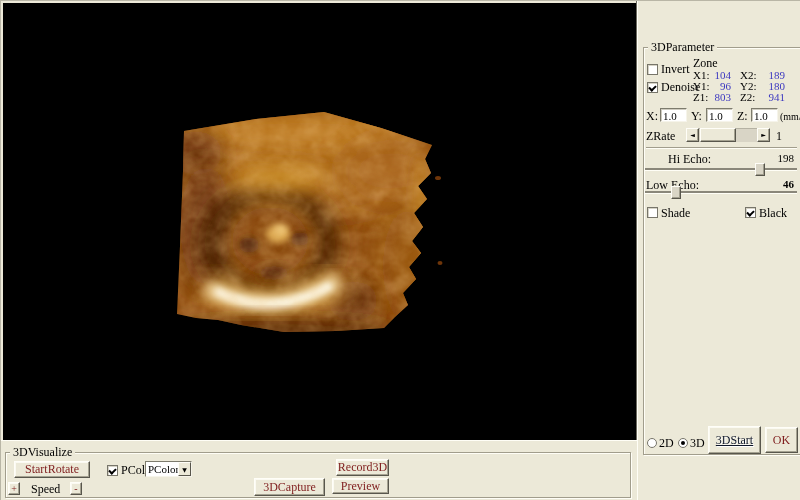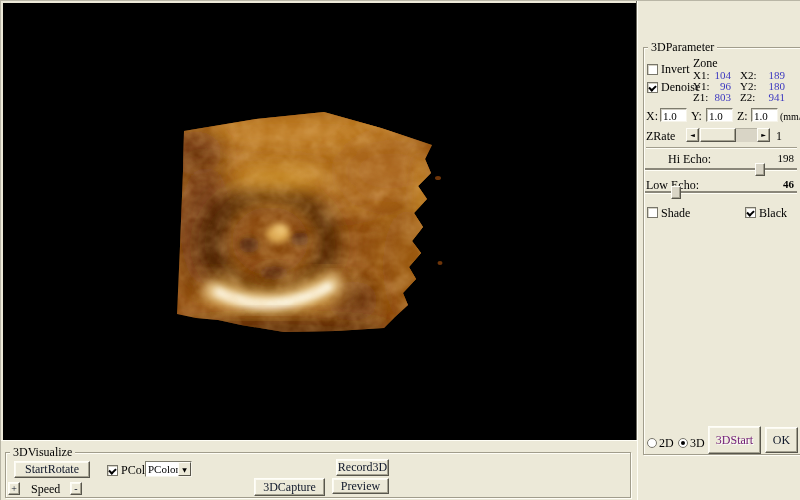--- a/index.html
+++ b/index.html
@@ -18,22 +18,22 @@
   
   .group { position:absolute; border:1px solid #a19d8c; box-shadow:inset 1px 1px 0 #fffef6, 1px 1px 0 #fffef6; }
   .legend { position:absolute; top:-8px; left:4px; background:#ece9d8; padding:0 3px; line-height:14px; white-space:nowrap; }
 
   .param-group { left:5px; top:46px; width:181px; height:408px; }
   .vis-group   { left:4px;  top:11px; width:626px; height:46px; }
 
   .lbl { position:absolute; white-space:nowrap; line-height:12px; }
 
   
-  button.btn { position:absolute; background:#ece9d8; border:1px solid; border-color:#fffef8 #58564c #58564c #fffef8; box-shadow:inset -1px -1px 0 #a5a291, inset 1px 1px 0 #fbfaf2; font-family:"Liberation Serif", serif; font-size:12px; color:#0f172a; cursor:default; padding:0; }
-  button.btn.disabled { color:#701a75; text-shadow:1px 1px 0 rgba(255,255,255,.95); }
+  button.btn { position:absolute; background:#ece9d8; border:1px solid; border-color:#fffef8 #58564c #58564c #fffef8; box-shadow:inset -1px -1px 0 #a5a291, inset 1px 1px 0 #fbfaf2; font-family:"Liberation Serif", serif; font-size:12px; color:#7f1d1d; cursor:default; padding:0; }
+  button.btn.disabled { color:#0f172a; text-shadow:1px 1px 0 rgba(255,255,255,.95);text-decoration:underline; }
 
   
   .cb { position:absolute; width:11px; height:11px; background:#fff; border:1px solid #77756a; box-shadow:inset 1px 1px 0 #d6d3c6; }
   .cb::after { content:""; display:none; position:absolute; left:1px; top:2px; width:5px; height:3px; border-left:2px solid #000; border-bottom:2px solid #000; transform:rotate(-45deg); }
   .cb.on::after { display:block; }
   .radio { position:absolute; width:10px; height:10px; background:#fff; border:1px solid #77756a; border-radius:50%; }
   .radio::after { content:""; display:none; position:absolute; left:2px; top:2px; width:4px; height:4px; background:#000; border-radius:50%; }
   .radio.on::after { display:block; }
 
   

